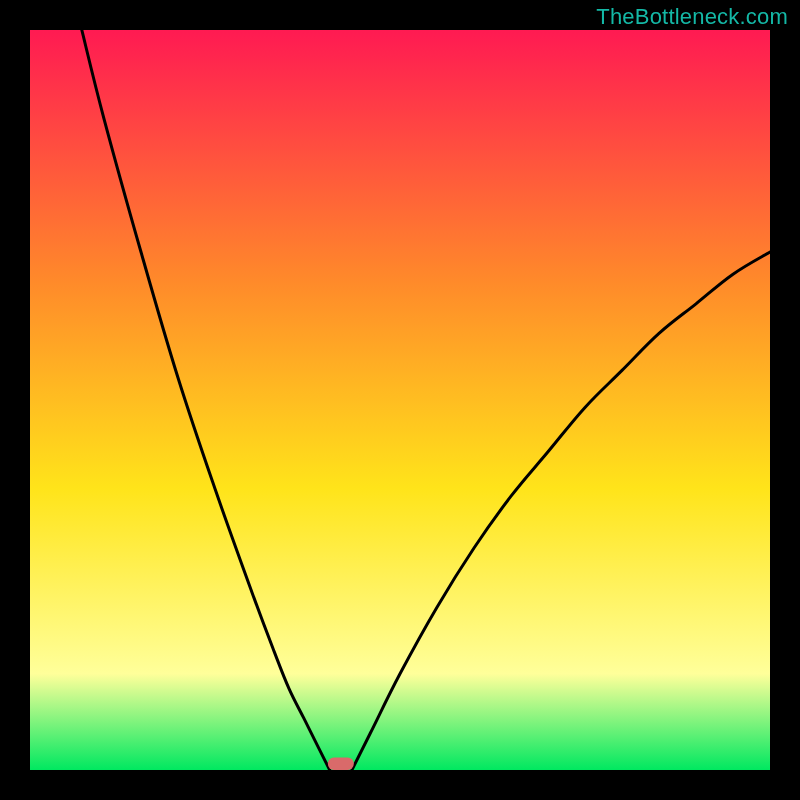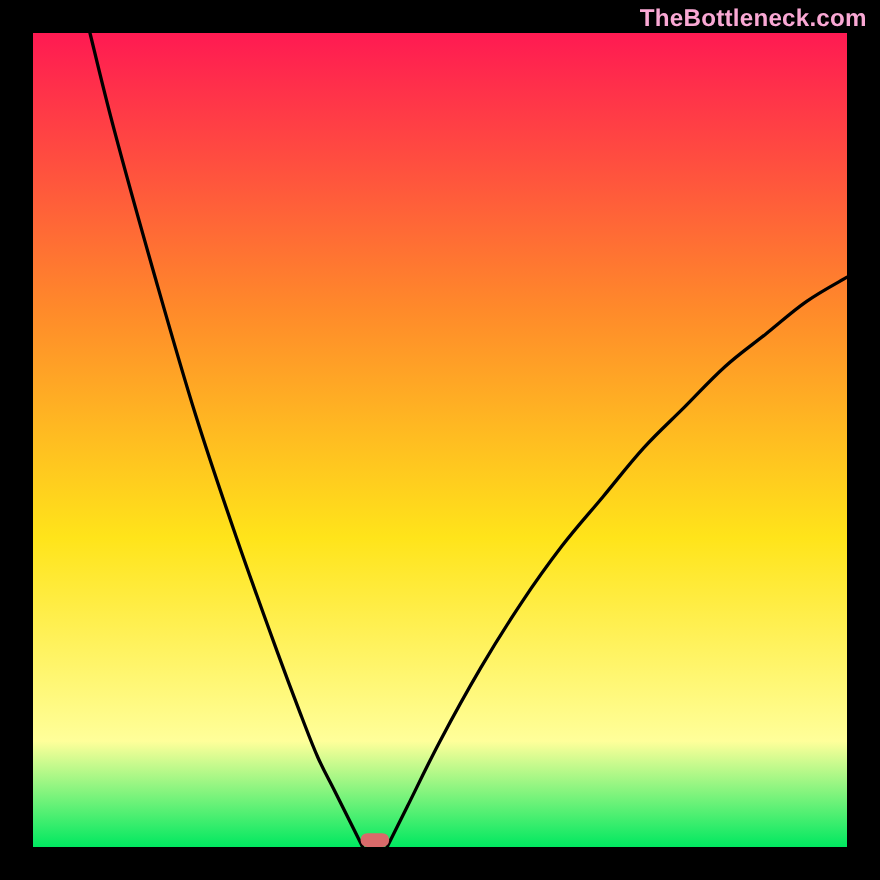--- a/index.html
+++ b/index.html
@@ -16,23 +16,23 @@
     left: 0;
     top: 0;
     width: 800px;
     height: 800px;
     background: #000000;
   }
   .watermark {
     position: absolute;
     top: 4px;
     right: 12px;
-    color: #f9a8d4;
+    color: #14b8a6;
     font-size: 22px;
-    font-weight: 700;
+    font-weight: 400;
     letter-spacing: 0.2px;
   }
   svg.plot {
     position: absolute;
     left: 30px;
     top: 30px;
     width: 740px;
     height: 740px;
   }
 </style>

